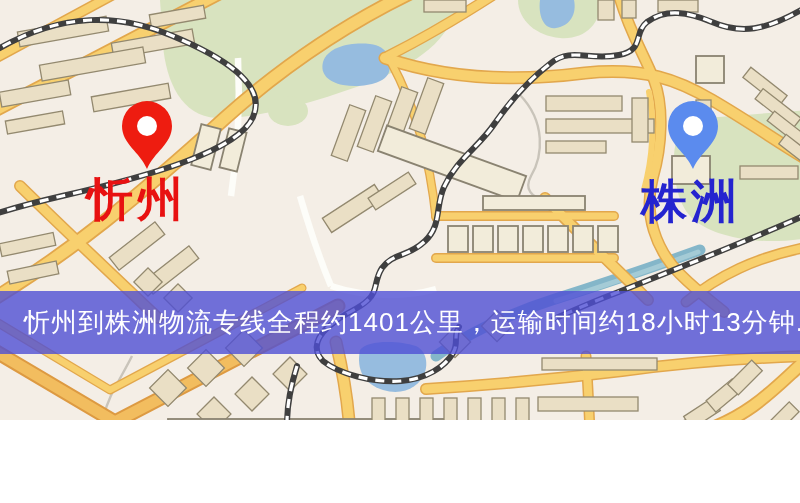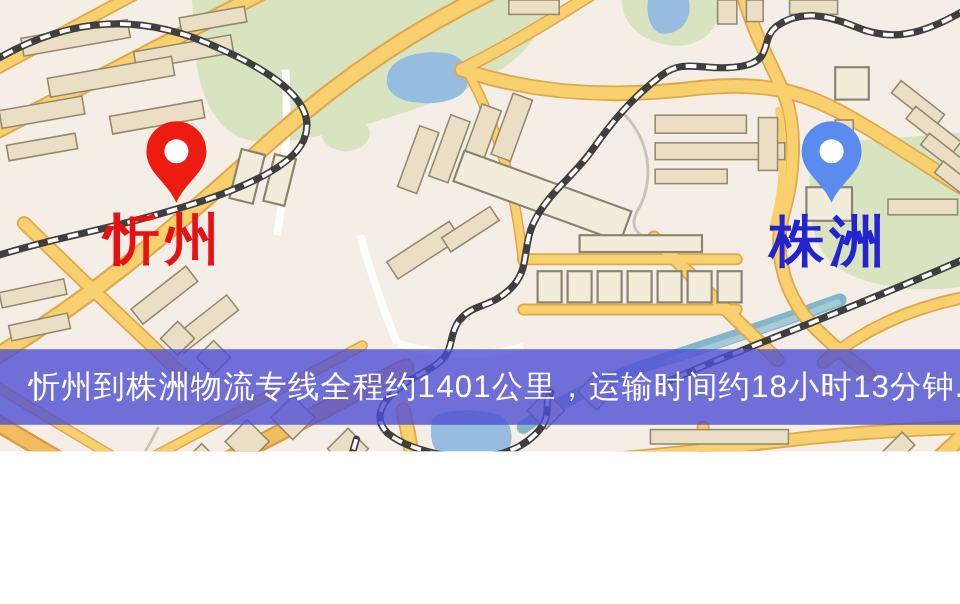--- a/index.html
+++ b/index.html
@@ -1,16 +1,16 @@
 <!DOCTYPE html>
 <html><head>
 <meta charset="utf-8">
 <style>
   html,body{margin:0;padding:0;background:#ffffff;}
-  .stage{position:relative;width:800px;height:376px;overflow:hidden;
+  .stage{position:relative;width:800px;height:420px;overflow:hidden;
          font-family:"Liberation Sans","DejaVu Sans",sans-serif;}
   .stage svg{position:absolute;left:0;top:0;}
   
   .rc{fill:none;stroke:#e2a74c;stroke-linejoin:round;stroke-linecap:round;}
   .rf{fill:none;stroke:#f8d06e;stroke-linejoin:round;stroke-linecap:round;}
   .rco{fill:none;stroke:#dd9a42;stroke-linejoin:round;stroke-linecap:round;}
   .rfo{fill:none;stroke:#f2bd5f;stroke-linejoin:round;stroke-linecap:round;}
   .rwb{fill:none;stroke:#3f3f3f;stroke-linecap:round;}
   .rwd{fill:none;stroke:#ffffff;stroke-dasharray:9 8;}
   .bld{fill:#eadfc5;stroke:#93896f;stroke-width:1.3;}

